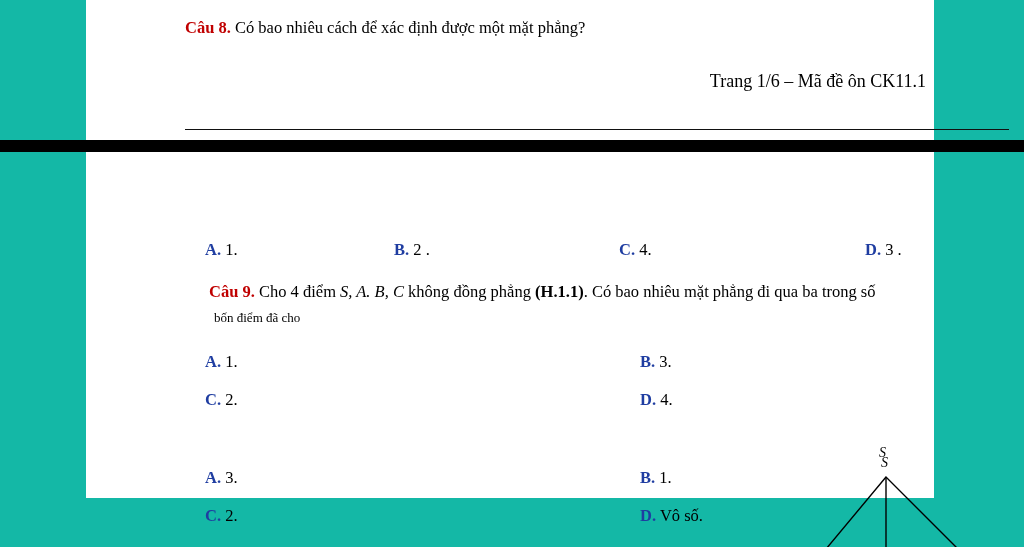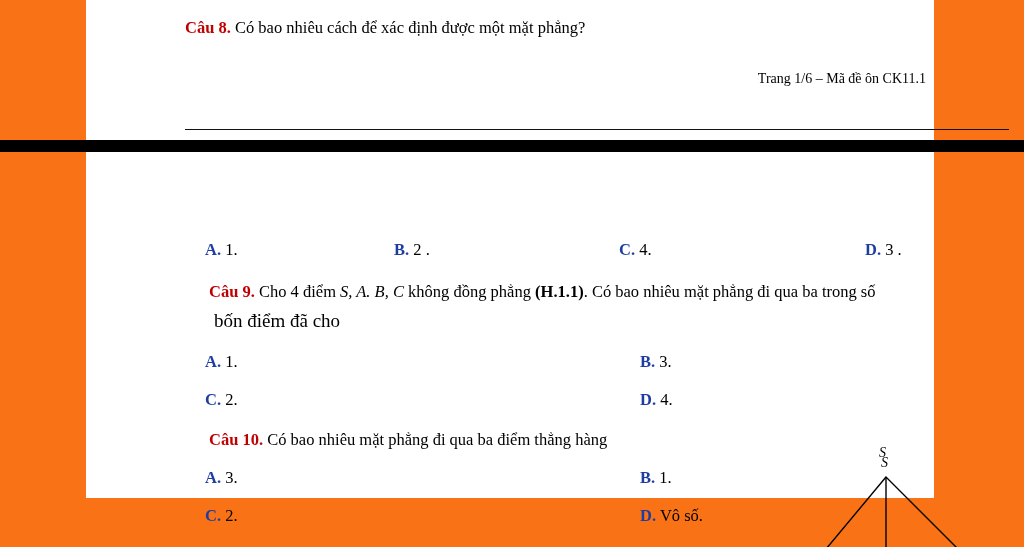--- a/index.html
+++ b/index.html
@@ -10,21 +10,21 @@
   body {
     width: 1024px;
     height: 547px;
     overflow: hidden;
     font-family: "Liberation Serif", serif;
   }
   .page {
     position: relative;
     width: 1024px;
     height: 547px;
-    background: #f97316;
+    background: #14b8a6;
   }
   
   .panel-top {
     position: absolute;
     left: 86px;
     top: 0;
     width: 848px;
     height: 140px;
     background: #ffffff;
   }
@@ -64,21 +64,21 @@
     position: absolute;
     left: 99px;
     top: 18px;
     font-size: 16.5px;
     white-space: nowrap;
   }
   .trang-line {
     position: absolute;
     right: 8px;
     top: 71px;
-    font-size: 14px;
+    font-size: 18px;
     white-space: nowrap;
   }
   .hr-rule {
     position: absolute;
     left: 99px;
     top: 129px;
     width: 824px;
     height: 1px;
     background: #111;
   }
@@ -100,21 +100,21 @@
     position: absolute;
     left: 99px;
     white-space: nowrap;
     font-size: 16.5px;
     margin-left: 24px;
   }
   .q-text-cont {
     position: absolute;
     left: 128px;
     white-space: nowrap;
-    font-size: 19px;
+    font-size: 13px;
   }
 
   
   .figure {
     position: absolute;
     left: 620px;
     top: 295px;
     width: 320px;
     height: 250px;
   }
@@ -189,24 +189,20 @@
       <span class="col-a">
         <span class="opt-letter">C.</span>
         <span class="txt">2.</span>
       </span>
       <span class="col-b2">
         <span class="opt-letter">D.</span>
         <span class="txt">4.</span>
       </span>
     </div>
 
-    <div class="q-text" style="top: 278px;">
-      <span class="q-label">Câu 10.</span>
-      <span class="txt">Có bao nhiêu mặt phẳng đi qua ba điểm thẳng hàng</span>
-    </div>
 
     <div class="row" style="top: 316px; left:0; width:848px;">
       <span class="col-a">
         <span class="opt-letter">A.</span>
         <span class="txt">3.</span>
       </span>
       <span class="col-b2">
         <span class="opt-letter">B.</span>
         <span class="txt">1.</span>
       </span>

